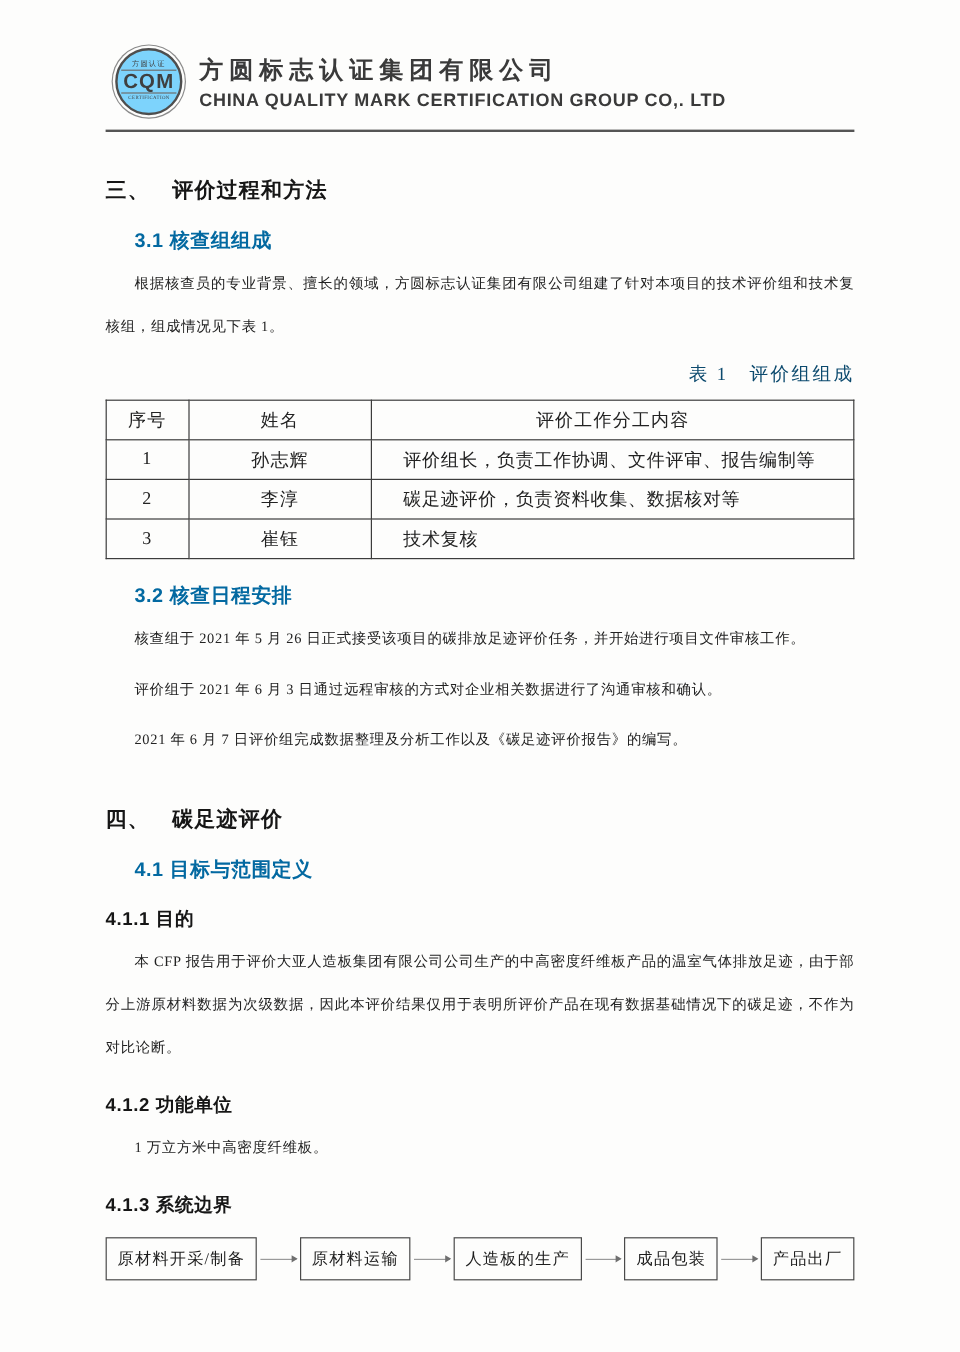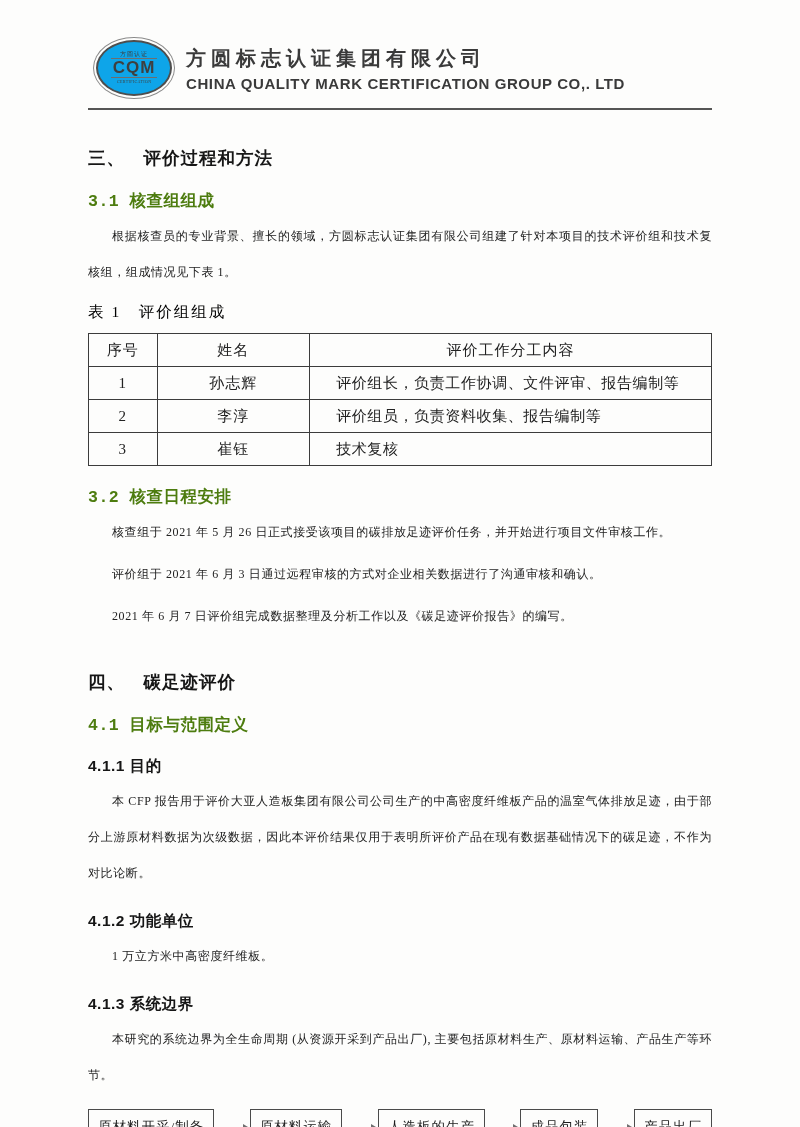--- a/index.html
+++ b/index.html
@@ -6,43 +6,43 @@
   html, body { background: #e8e8e8; }
   body { font-family: "Liberation Serif", "DejaVu Serif", serif; }
   .page {
     width: 800px; height: 1127px; margin: 0 auto; background: #fdfdfc;
     color: #1f1f1f; position: relative; overflow: hidden;
     box-shadow: 0 0 4px rgba(0,0,0,.25);
   }
   
   .letterhead { display: flex; align-items: center; gap: 14px; padding: 40px 0 0 96px; }
   .seal {
-    width: 76px; height: 56px; border-radius: 50%;
+    width: 56px; height: 56px; border-radius: 50%;
     border: 2px solid #4e4e4e; box-shadow: 0 0 0 2px #fdfdfc, 0 0 0 3px #8a8a8a;
     display: flex; flex-direction: column; align-items: center; justify-content: center;
-    color: #3f3f3f; flex: 0 0 auto; background: #0ea5e9;
+    color: #3f3f3f; flex: 0 0 auto; background: #7dd3fc;
   }
   .seal-top { font-size: 6px; letter-spacing: 1px; line-height: 7px; }
   .seal-cqm { font-family: "Liberation Sans", "DejaVu Sans", sans-serif; font-weight: bold; font-size: 17px; letter-spacing: 1px; line-height: 18px; border-top: 1px solid #6e6e6e; border-bottom: 1px solid #6e6e6e; padding: 0 2px; }
   .seal-bottom { font-size: 4.5px; letter-spacing: .4px; line-height: 7px; transform: scale(.9); }
   .company-cn { font-family: "Liberation Sans", "DejaVu Sans", sans-serif; font-weight: bold; font-size: 20px; letter-spacing: 5px; color: #3a3a3a; }
   .company-en { font-family: "Liberation Sans", "DejaVu Sans", sans-serif; font-weight: bold; font-size: 15px; letter-spacing: .6px; color: #3a3a3a; margin-top: 3px; }
   .rule { height: 2px; background: #555; margin: 12px 88px 0 88px; }
   
   .content { padding: 0 88px; }
   h1 { font-family: "Liberation Sans", "DejaVu Sans", sans-serif; font-size: 17.5px; font-weight: bold; color: #161616; margin-top: 36px; letter-spacing: 1px; }
-  h2 { font-family: Liberation Mono, monospace; font-size: 16.5px; font-weight: bold; color: #4d7c0f; margin-top: 20px; letter-spacing: .5px; }
+  h2 { font-family: Liberation Sans, sans-serif; font-size: 16.5px; font-weight: bold; color: #0369a1; margin-top: 20px; letter-spacing: .5px; margin-left: 24px; }
   h3 { font-family: "Liberation Sans", "DejaVu Sans", sans-serif; font-size: 15.5px; font-weight: bold; color: #161616; margin-top: 20px; letter-spacing: .5px; }
   p.body {
     font-size: 12px; line-height: 36px; letter-spacing: .6px;
     text-align: justify; text-indent: 2em; margin-top: 6px; color: #222;
   }
   p.body.noj { text-align: left; }
   
-  .tcaption { text-align: left; font-size: 15.5px; margin-top: 12px; letter-spacing: 2px; color: #000000; }
+  .tcaption { text-align: right; font-size: 15.5px; margin-top: 12px; letter-spacing: 2px; color: #0c4a6e; }
   table.team { width: 100%; border-collapse: collapse; margin-top: 10px; font-size: 15px; color: #222; }
   table.team th, table.team td { border: 1.5px solid #3c3c3c; height: 33px; padding: 2px 6px; font-weight: normal; letter-spacing: 1px; }
   table.team th { }
   table.team td { text-align: center; }
   table.team td.task { text-align: left; padding-left: 26px; letter-spacing: .6px; }
   col.c1 { width: 11%; } col.c2 { width: 24.5%; } col.c3 { width: 64.5%; }
   
   .flow { display: flex; align-items: center; margin-top: 16px; }
   .fbox {
     border: 1.5px solid #4a4a4a; padding: 8px 9px; font-size: 13.5px; letter-spacing: 1px;
@@ -97,21 +97,21 @@
       </thead>
       <tbody>
         <tr>
           <td>1</td>
           <td>孙志辉</td>
           <td class="task">评价组长，负责工作协调、文件评审、报告编制等</td>
         </tr>
         <tr>
           <td>2</td>
           <td>李淳</td>
-          <td class="task">评价组员，负责资料收集、报告编制等</td>
+          <td class="task">碳足迹评价，负责资料收集、数据核对等</td>
         </tr>
         <tr>
           <td>3</td>
           <td>崔钰</td>
           <td class="task">技术复核</td>
         </tr>
       </tbody>
     </table>
 
     <h2>3.2 核查日程安排</h2>
@@ -123,21 +123,20 @@
 
     <h2>4.1 目标与范围定义</h2>
 
     <h3>4.1.1 目的</h3>
     <p class="body">本 CFP 报告用于评价大亚人造板集团有限公司公司生产的中高密度纤维板产品的温室气体排放足迹，由于部分上游原材料数据为次级数据，因此本评价结果仅用于表明所评价产品在现有数据基础情况下的碳足迹，不作为对比论断。</p>
 
     <h3>4.1.2 功能单位</h3>
     <p class="body noj">1 万立方米中高密度纤维板。</p>
 
     <h3>4.1.3 系统边界</h3>
-    <p class="body">本研究的系统边界为全生命周期 (从资源开采到产品出厂), 主要包括原材料生产、原材料运输、产品生产等环节。</p>
 
     <div class="flow">
       <div class="fbox">原材料开采/制备</div>
       <span class="arrow"></span>
       <div class="fbox">原材料运输</div>
       <span class="arrow"></span>
       <div class="fbox">人造板的生产</div>
       <span class="arrow"></span>
       <div class="fbox">成品包装</div>
       <span class="arrow"></span>

